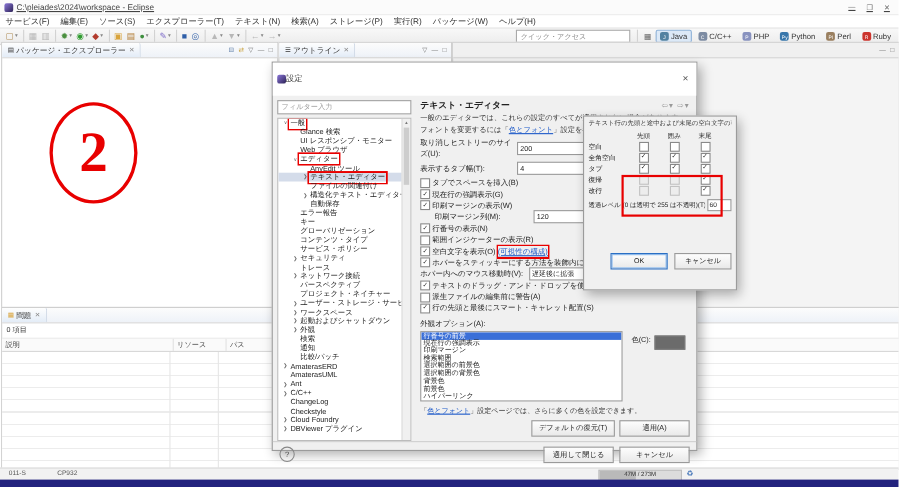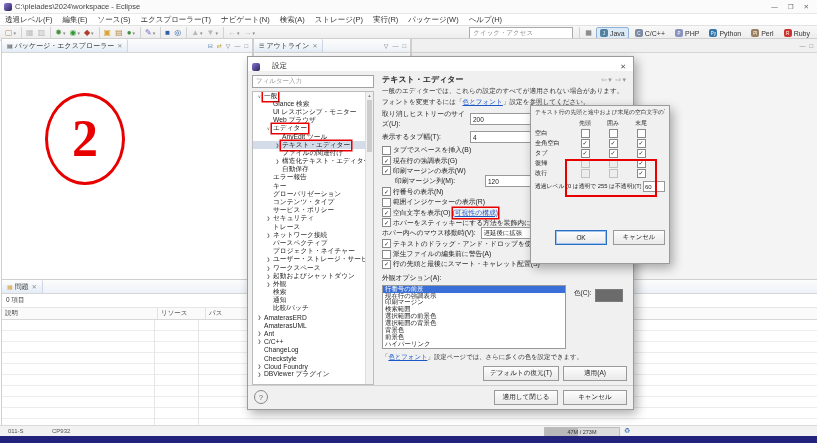--- a/index.html
+++ b/index.html
@@ -1,19 +1,19 @@
 <!DOCTYPE html>
 <html><head>
 <meta charset="utf-8">
 <style>
   html,body{margin:0;padding:0;}
   body{width:817px;height:443px;position:relative;overflow:hidden;background:#fff;
        font-family:"Liberation Sans","DejaVu Sans",sans-serif;color:#222;}
   
-  .titlebar{height:13px;background:#fbfbfb;display:flex;align-items:center;padding:0 4px;font-size:7.5px;color:#444;border-bottom:1px solid #e8e8e8;}
+  .titlebar{height:13px;background:#fbfbfb;display:flex;align-items:center;padding:0 4px;font-size:7.5px;color:#444;border-bottom:1px solid #e8e8e8;text-decoration:underline;}
   .appicon{width:8px;height:8px;border-radius:2px;background:linear-gradient(135deg,#8a76d8,#2c2255);margin-right:3px;flex:0 0 8px;}
   .wincontrols{margin-left:auto;display:flex;gap:10px;font-size:6.5px;color:#666;padding-right:4px;}
   .menubar{height:11px;background:#fff;display:flex;align-items:center;font-size:7.5px;color:#333;}
   .menu-item{padding:0 5px;}
   .toolbar{height:14px;background:linear-gradient(#f8f8f8,#ececec);border-top:1px solid #e2e2e2;border-bottom:1px solid #d8d8d8;display:flex;align-items:center;padding:0 3px;}
   .tbtn{display:inline-flex;align-items:center;padding:0 2px;height:12px;}
   .tbtn .glyph{font-size:8px;line-height:8px;}
   .tbtn.dis .glyph{color:#b8b8b8 !important;}
   .tbtn .dd{font-size:5px;color:#888;margin-left:1px;}
   .tbtn.sep{border-left:1px solid #d2d2d2;margin-left:3px;padding-left:4px;}
@@ -50,21 +50,21 @@
   .gc{position:absolute;left:624px;top:1px;font-size:7px;color:#3b6fb5;}
   .bottomstrip{position:absolute;left:0;top:436px;width:817px;height:7px;background:#23237e;}
   
   .anno{position:absolute;left:45px;top:93px;width:74px;height:86px;border:3px solid #e80000;border-radius:50%;display:flex;align-items:center;justify-content:center;z-index:5;}
   .anno span{color:#e80000;font-size:52px;font-weight:bold;font-family:"Liberation Serif","DejaVu Serif",serif;line-height:1;}
   .rbox{box-shadow:0 0 0 1.5px #e80000;}
   
   .dialog{position:absolute;background:#f0f0f0;border:1px solid #9b9b9b;box-shadow:3px 4px 10px rgba(0,0,0,.32);z-index:10;}
   #prefs{left:247px;top:56px;width:385px;height:352px;}
   #ws{left:530px;top:105px;width:138px;height:157px;z-index:20;font-size:6.3px;}
-  .dtitle{height:14px;background:#fff;display:flex;align-items:flex-end;padding:0 4px;font-size:7.5px;color:#333;gap:12px;}
+  .dtitle{height:30px;background:#fff;display:flex;align-items:center;padding:0 4px;font-size:7.5px;color:#333;gap:0;}
   .dicon{width:8px;height:8px;border-radius:2px;background:linear-gradient(135deg,#8a76d8,#2c2255);flex:0 0 8px;}
   .dclose{margin-left:auto;font-size:7px;color:#555;padding:0 3px;}
   .prefsbody{display:flex;height:314px;}
   .treecol{width:124px;padding:4px 0 0 4px;display:flex;flex-direction:column;}
   .filter{height:11px;border:1px solid #a2a2a2;background:#fff;font-size:6.5px;color:#999;display:flex;align-items:center;padding:0 3px;margin-bottom:3px;margin-right:2px;}
   .treebox{flex:1;border:1px solid #bcbcbc;background:#fff;position:relative;overflow:hidden;margin-right:2px;}
   .treescroll{position:absolute;left:0;top:0;right:7px;bottom:0;overflow:hidden;}
   .trow{height:8.2px;display:flex;align-items:center;font-size:6.7px;color:#222;white-space:nowrap;}
   .trow.tsel{background:#d4dcea;}
   .tarrow{width:7px;flex:0 0 7px;color:#666;font-size:4.5px;text-align:center;}
@@ -121,25 +121,25 @@
 <div class="titlebar">
   <span class="appicon"></span>
   <span>C:\pleiades\2024\workspace - Eclipse</span>
   <span class="wincontrols">
     <span>—</span>
     <span>❐</span>
     <span>✕</span>
   </span>
 </div>
 <div class="menubar">
-    <span class="menu-item">透過レベル(F)</span>
+    <span class="menu-item">サービス(F)</span>
     <span class="menu-item">編集(E)</span>
     <span class="menu-item">ソース(S)</span>
     <span class="menu-item">エクスプローラー(T)</span>
-    <span class="menu-item">ナビゲート(N)</span>
+    <span class="menu-item">テキスト(N)</span>
     <span class="menu-item">検索(A)</span>
     <span class="menu-item">ストレージ(P)</span>
     <span class="menu-item">実行(R)</span>
     <span class="menu-item">パッケージ(W)</span>
     <span class="menu-item">ヘルプ(H)</span>
   </div>
 <div class="toolbar">
   <span style="display:flex;align-items:center;">
       <span class="tbtn">
         <span class="glyph" style="color: rgb(176, 141, 87);">▢</span>

